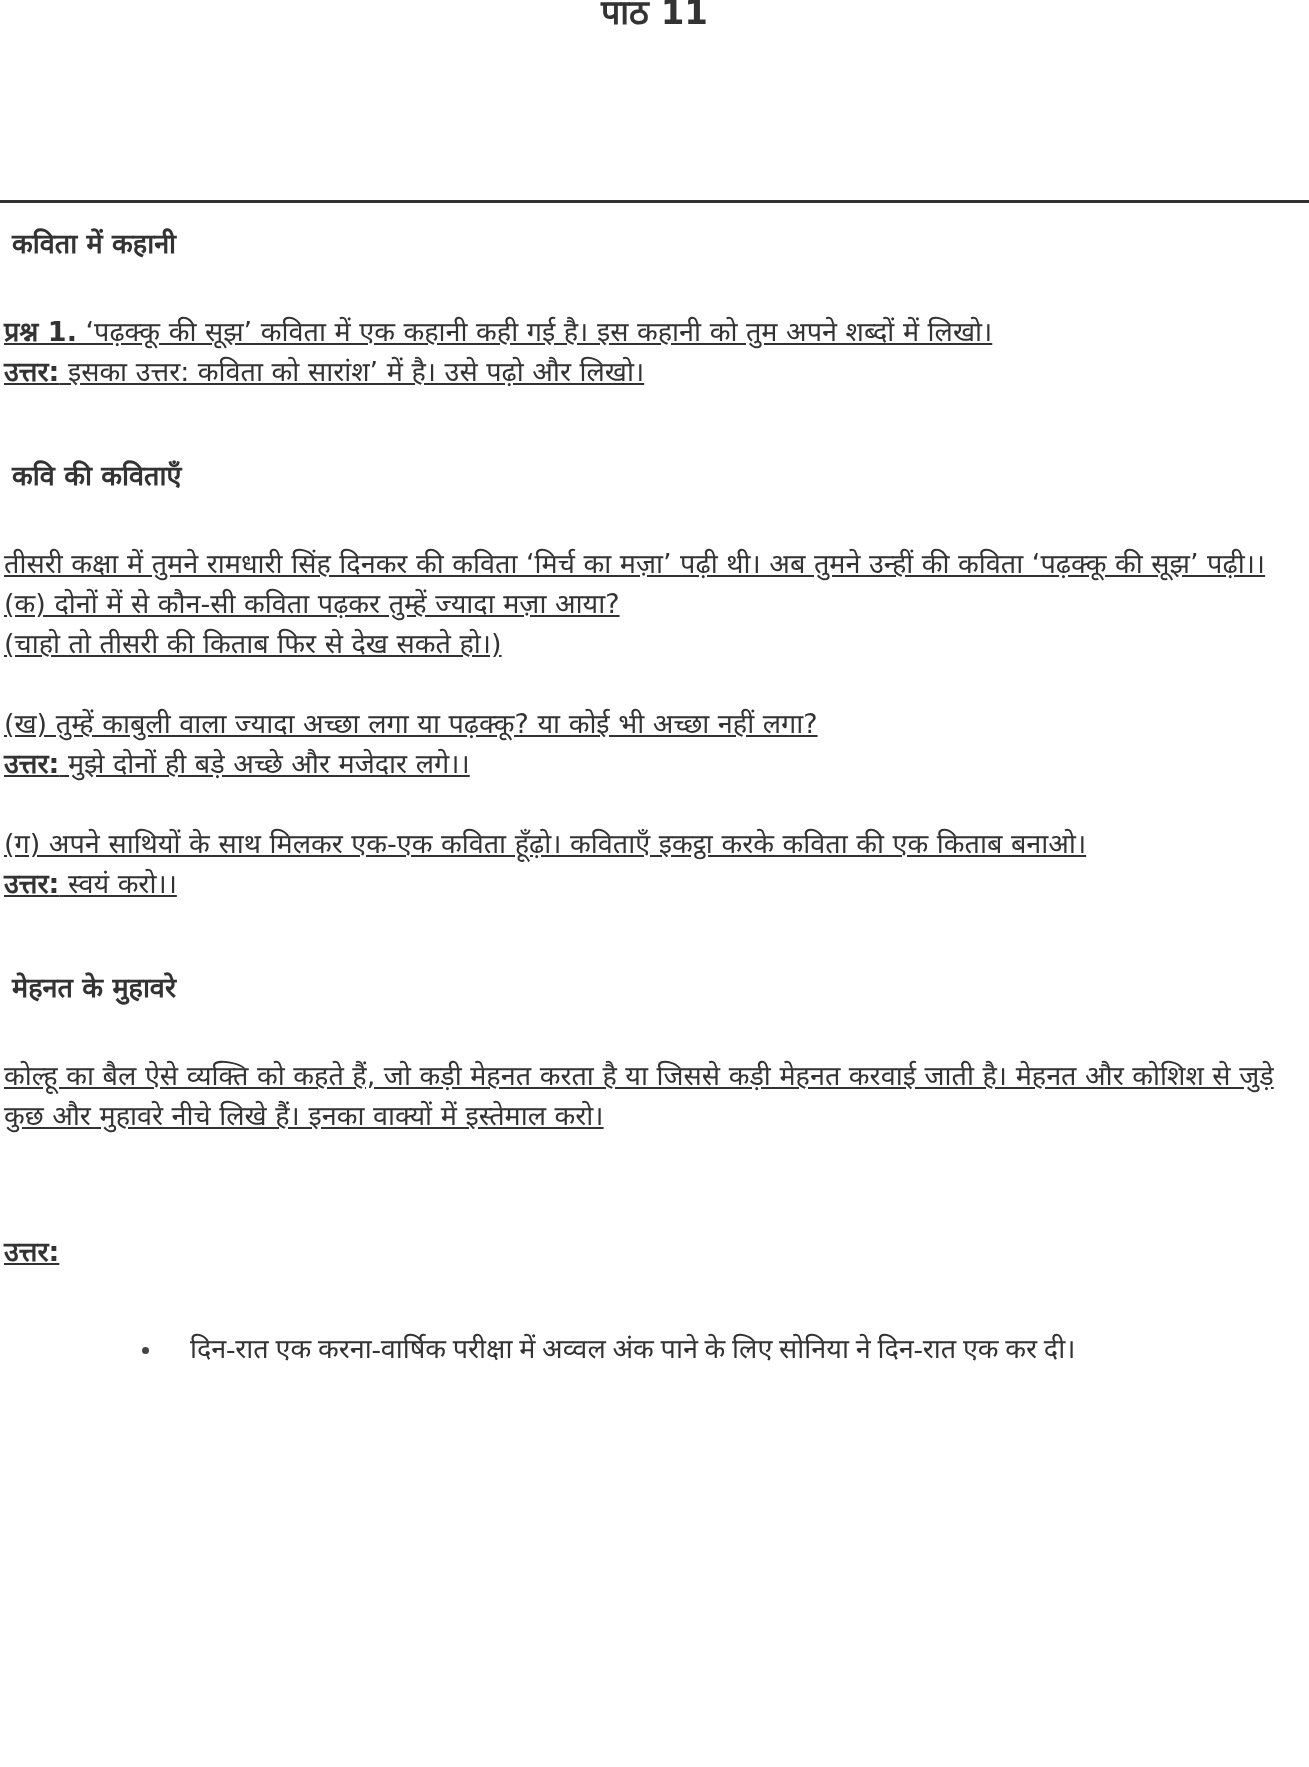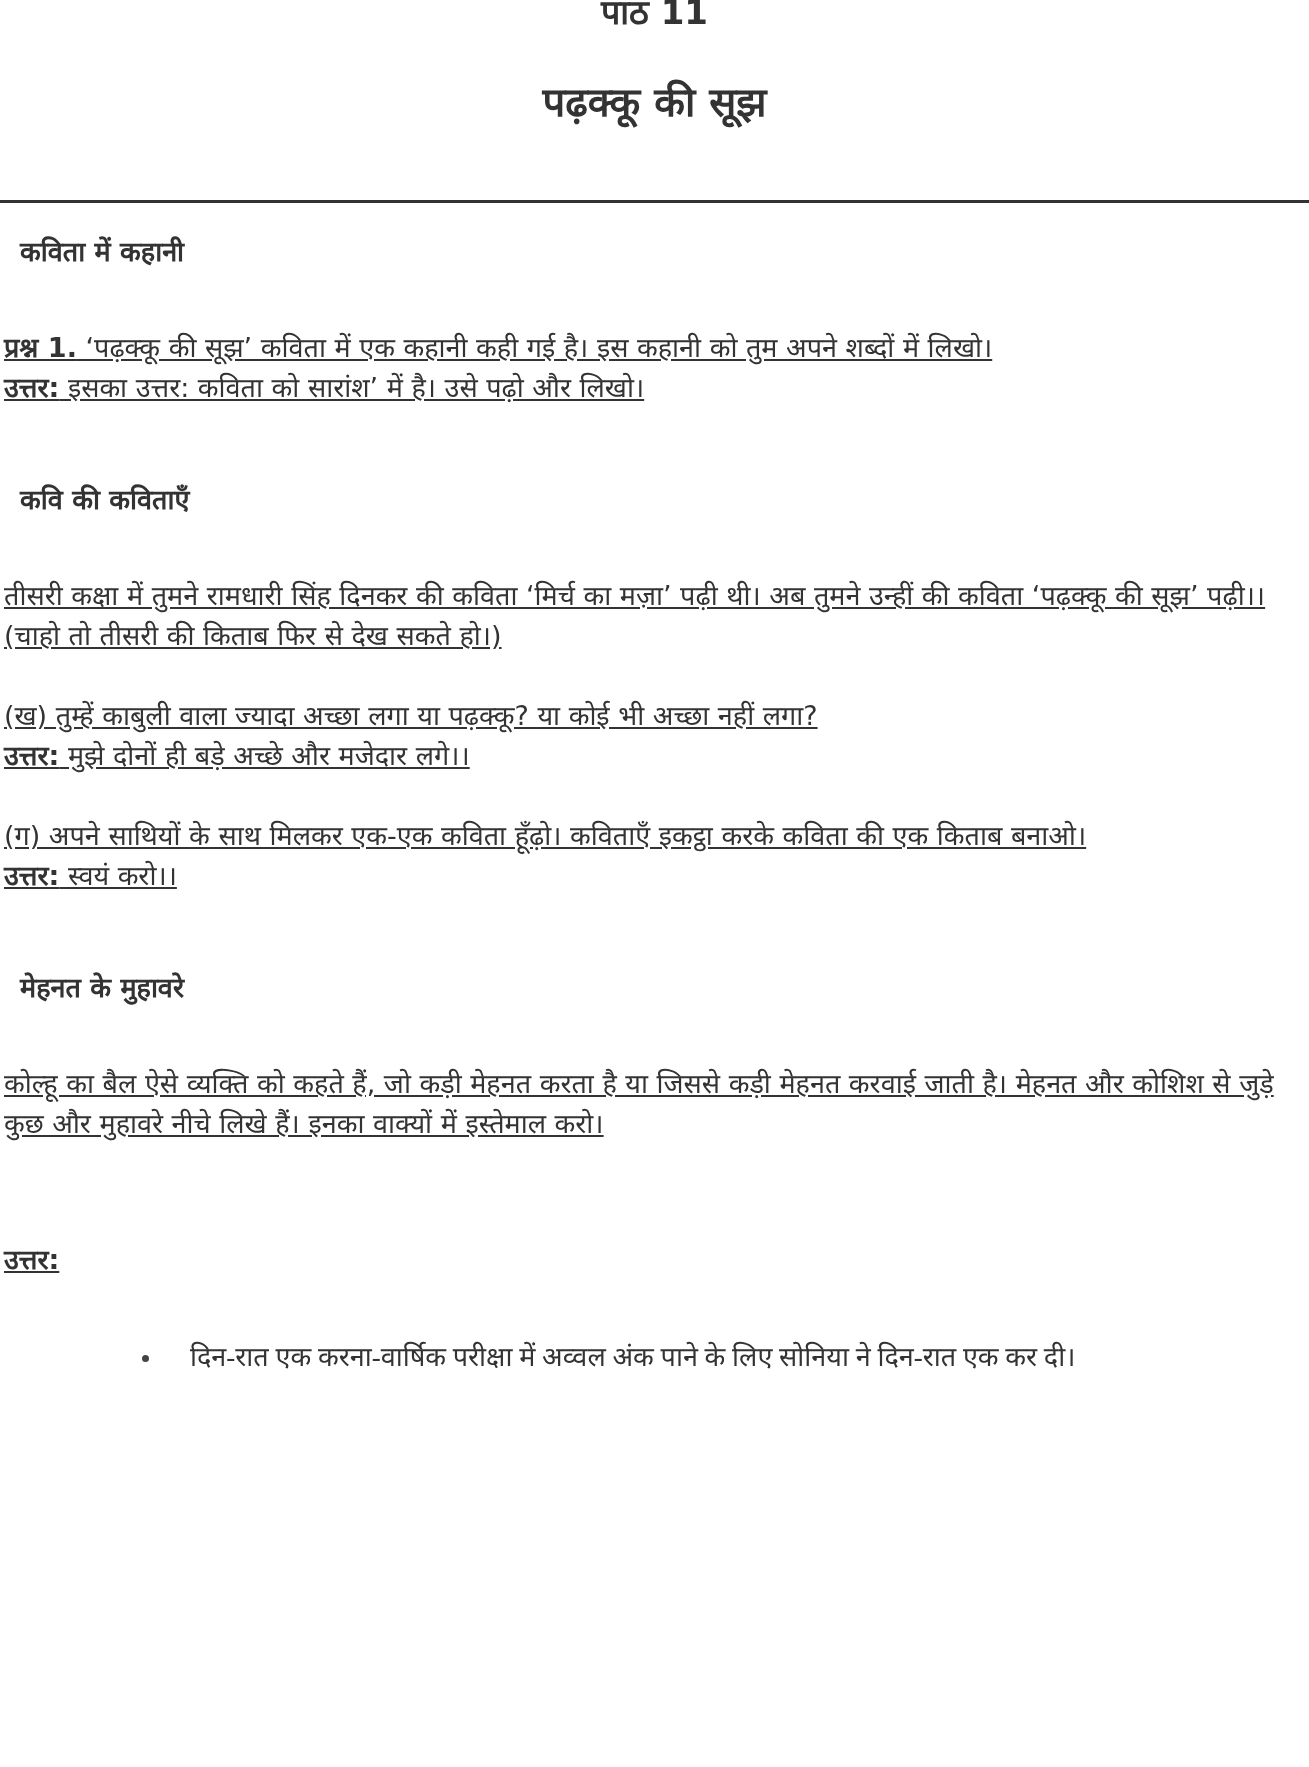--- a/index.html
+++ b/index.html
@@ -51,21 +51,21 @@
     .content {
       position: absolute;
       top: 216px;
       left: 4px;
       width: 1300px;
     }
     .section-heading {
       font-size: 27px;
       font-weight: bold;
       line-height: 40px;
-      margin: 16px;
+      margin: 8px;
     }
     .para {
       font-size: 27px;
       line-height: 40px;
       margin: 0;
       white-space: normal;
       text-decoration: underline;
     }
     .b {
       font-weight: bold;
@@ -114,35 +114,35 @@
       border-radius: 50%;
       background: #444;
     }
   </style>
 </head>
 <body>
 
 <div class="page">
 
   <div class="lesson-number">पाठ 11</div>
-  <div class="lesson-title">पढ़क्कू की सूझ</div>
   <div class="divider"></div>
 
   <div class="content">
 
     <h2 class="section-heading">कविता में कहानी</h2>
     <div class="gap-m"></div>
     <p class="para"><span class="b">प्रश्न 1.</span><span> ‘पढ़क्कू की सूझ’ कविता में एक कहानी कही गई है। इस कहानी को तुम अपने शब्दों में लिखो।</span></p>
     <p class="para"><span class="b">उत्तर:</span><span> इसका उत्तर: कविता को सारांश’ में है। उसे पढ़ो और लिखो।</span></p>
 
     <div class="gap-l"></div>
 
     <h2 class="section-heading">कवि की कविताएँ</h2>
     <div class="gap-m"></div>
     <p class="para">तीसरी कक्षा में तुमने रामधारी सिंह दिनकर की कविता ‘मिर्च का मज़ा’ पढ़ी थी। अब तुमने उन्हीं की कविता ‘पढ़क्कू की सूझ’ पढ़ी।।</p>
+    <p class="para">(क) दोनों में से कौन-सी कविता पढ़कर तुम्हें ज्यादा मज़ा आया?</p>
     <p class="para">(चाहो तो तीसरी की किताब फिर से देख सकते हो।)</p>
 
     <div class="gap-m"></div>
 
     <p class="para">(ख) तुम्हें काबुली वाला ज्यादा अच्छा लगा या पढ़क्कू? या कोई भी अच्छा नहीं लगा?</p>
     <p class="para"><span class="b">उत्तर:</span><span> मुझे दोनों ही बड़े अच्छे और मजेदार लगे।।</span></p>
 
     <div class="gap-m"></div>
 
     <p class="para">(ग) अपने साथियों के साथ मिलकर एक-एक कविता हूँढ़ो। कविताएँ इकट्ठा करके कविता की एक किताब बनाओ।</p>

